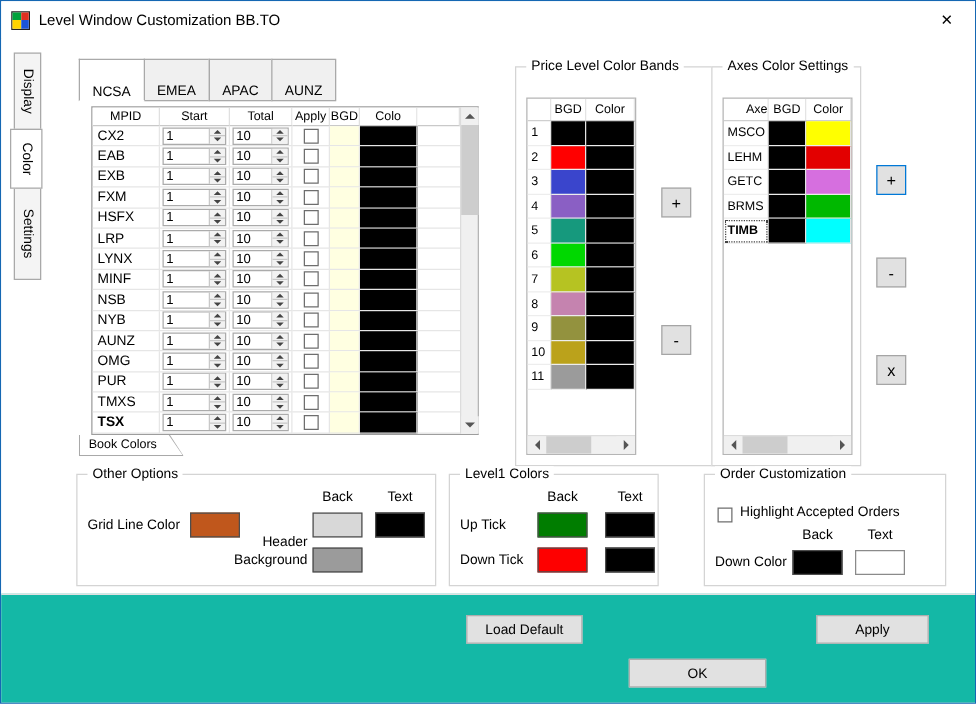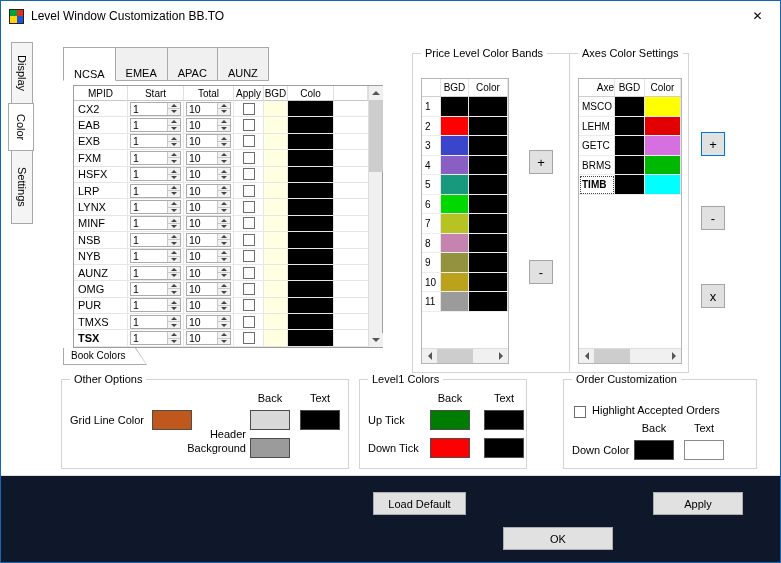--- a/index.html
+++ b/index.html
@@ -10,21 +10,21 @@
 
   
   .titlebar { position:absolute; left:0; top:0; right:0; height:30px; background:#fff; display:flex; align-items:center; padding-left:8px; }
   .app-icon { width:15px; height:15px; display:grid; grid-template-columns:1fr 1fr; grid-template-rows:1fr 1fr; border:1px solid #222; margin-right:7px; }
   .app-icon .q1{background:#00a23c;} .app-icon .q2{background:#e03020;}
   .app-icon .q3{background:#ffd400;} .app-icon .q4{background:#1b54d8;}
   .title-text { font-size:12px; }
   .close-btn { position:absolute; right:0; top:0; width:45px; height:29px; display:flex; align-items:center; justify-content:center; font-size:12px; cursor:default; }
 
   .content { position:absolute; left:0; top:30px; right:0; height:446px; background:#fff; }
-  .footer { position:absolute; left:0; bottom:0; right:0; height:87px; background:#0f172a; border-top:1px solid #e0e0e0; }
+  .footer { position:absolute; left:0; bottom:0; right:0; height:87px; background:#14b8a6; border-top:1px solid #e0e0e0; }
 
   
   .side-tabs { position:absolute; left:7px; top:12px; width:28px; }
   .side-tab { writing-mode:vertical-rl; text-orientation:mixed; width:22px; margin-left:3px; margin-top:-1px;
     background:#f4f4f4; border:1px solid #a9a9a9; display:flex; align-items:center; justify-content:center; font-size:11px; }
   .side-tab.active { width:26px; margin-left:0; background:#fff; z-index:2; position:relative; }
 
   
   .market-tabs { position:absolute; left:62px; top:28px; height:22px; display:flex; align-items:flex-end; }
   .mtab { height:19px; line-height:18px; padding:16px 10px; background:#f0f0f0; border:1px solid #a9a9a9; margin-right:-1px; font-size:11px; }

